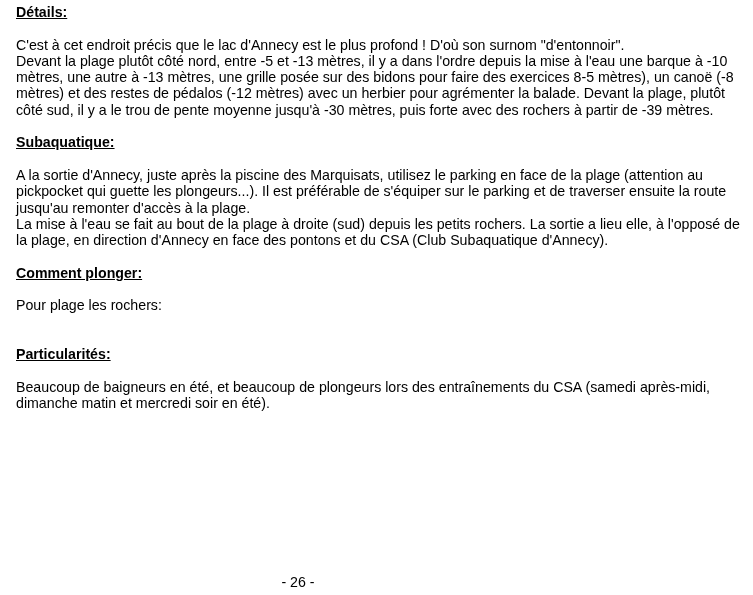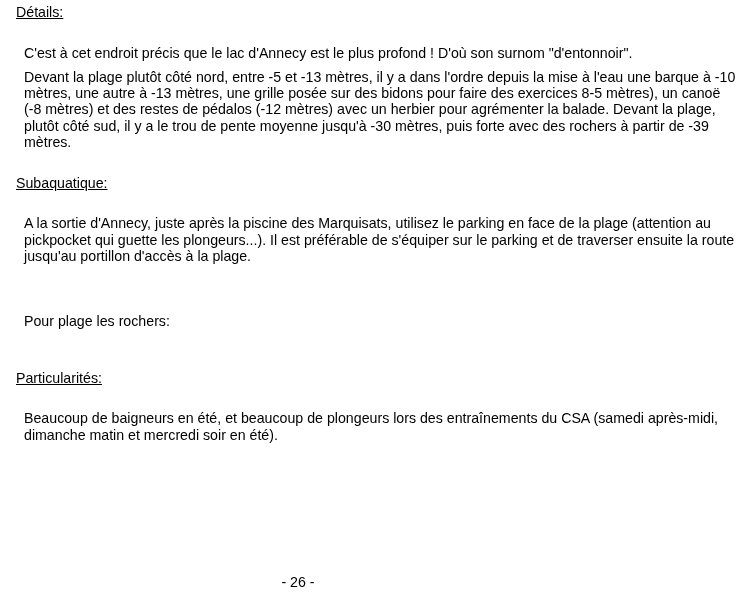--- a/index.html
+++ b/index.html
@@ -2,43 +2,45 @@
 <html><head>
   <meta charset="utf-8">
   <style>
     html, body { margin: 0; padding: 0; background: #ffffff; }
     body {
       width: 753px; height: 595px; position: relative; overflow: hidden;
       font-family: "Liberation Sans", sans-serif; font-size: 14.2px; color: #000;
       line-height: 16.3px;
     }
     .page { position: absolute; left: 16px; top: 4px; width: 730px; }
-    .heading { font-weight: normal; text-decoration: underline; margin: 0; }
-    p { margin: 8px; }
+    .heading { font-weight: bold; text-decoration: underline; margin: 0; }
+    p { margin: 0; }
     .gap { height: 16.3px; }
     .pagenum { position: absolute; top: 574px; left: 0; width: 596px; text-align: center; }
   </style>
 </head>
 <body>
 
 <div class="page">
   <div>
     <p class="heading">Détails:</p>
     <div class="gap"></div>
     <p>C'est à cet endroit précis que le lac d'Annecy est le plus profond ! D'où son surnom "d'entonnoir".</p>
     <p>Devant la plage plutôt côté nord, entre -5 et -13 mètres, il y a dans l'ordre depuis la mise à l'eau une barque à -10 mètres, une autre à -13 mètres, une grille posée sur des bidons pour faire des exercices 8-5 mètres), un canoë (-8 mètres) et des restes de pédalos (-12 mètres) avec un herbier pour agrémenter la balade. Devant la plage, plutôt côté sud, il y a le trou de pente moyenne jusqu'à -30 mètres, puis forte avec des rochers à partir de -39 mètres.</p>
   </div>
   <div class="gap"></div>
   <div>
     <p class="heading">Subaquatique:</p>
     <div class="gap"></div>
-    <p>A la sortie d'Annecy, juste après la piscine des Marquisats, utilisez le parking en face de la plage (attention au pickpocket qui guette les plongeurs...). Il est préférable de s'équiper sur le parking et de traverser ensuite la route jusqu'au portillon d'accès à la plage.</p>
+    <p>A la sortie d'Annecy, juste après la piscine des Marquisats, utilisez le parking en face de la plage (attention au pickpocket qui guette les plongeurs...). Il est préférable de s'équiper sur le parking et de traverser ensuite la route jusqu'au remonter d'accès à la plage.</p>
+    <p>La mise à l'eau se fait au bout de la plage à droite (sud) depuis les petits rochers. La sortie a lieu elle, à l'opposé de la plage, en direction d'Annecy en face des pontons et du CSA (Club Subaquatique d'Annecy).</p>
   </div>
   <div class="gap"></div>
   <div>
+    <p class="heading">Comment plonger:</p>
     <div class="gap"></div>
     <p>Pour plage les rochers:</p>
   </div>
   <div class="gap"></div>
   <div class="gap"></div>
   <div>
     <p class="heading">Particularités:</p>
     <div class="gap"></div>
     <p>Beaucoup de baigneurs en été, et beaucoup de plongeurs lors des entraînements du CSA (samedi après-midi, dimanche matin et mercredi soir en été).</p>
   </div>

